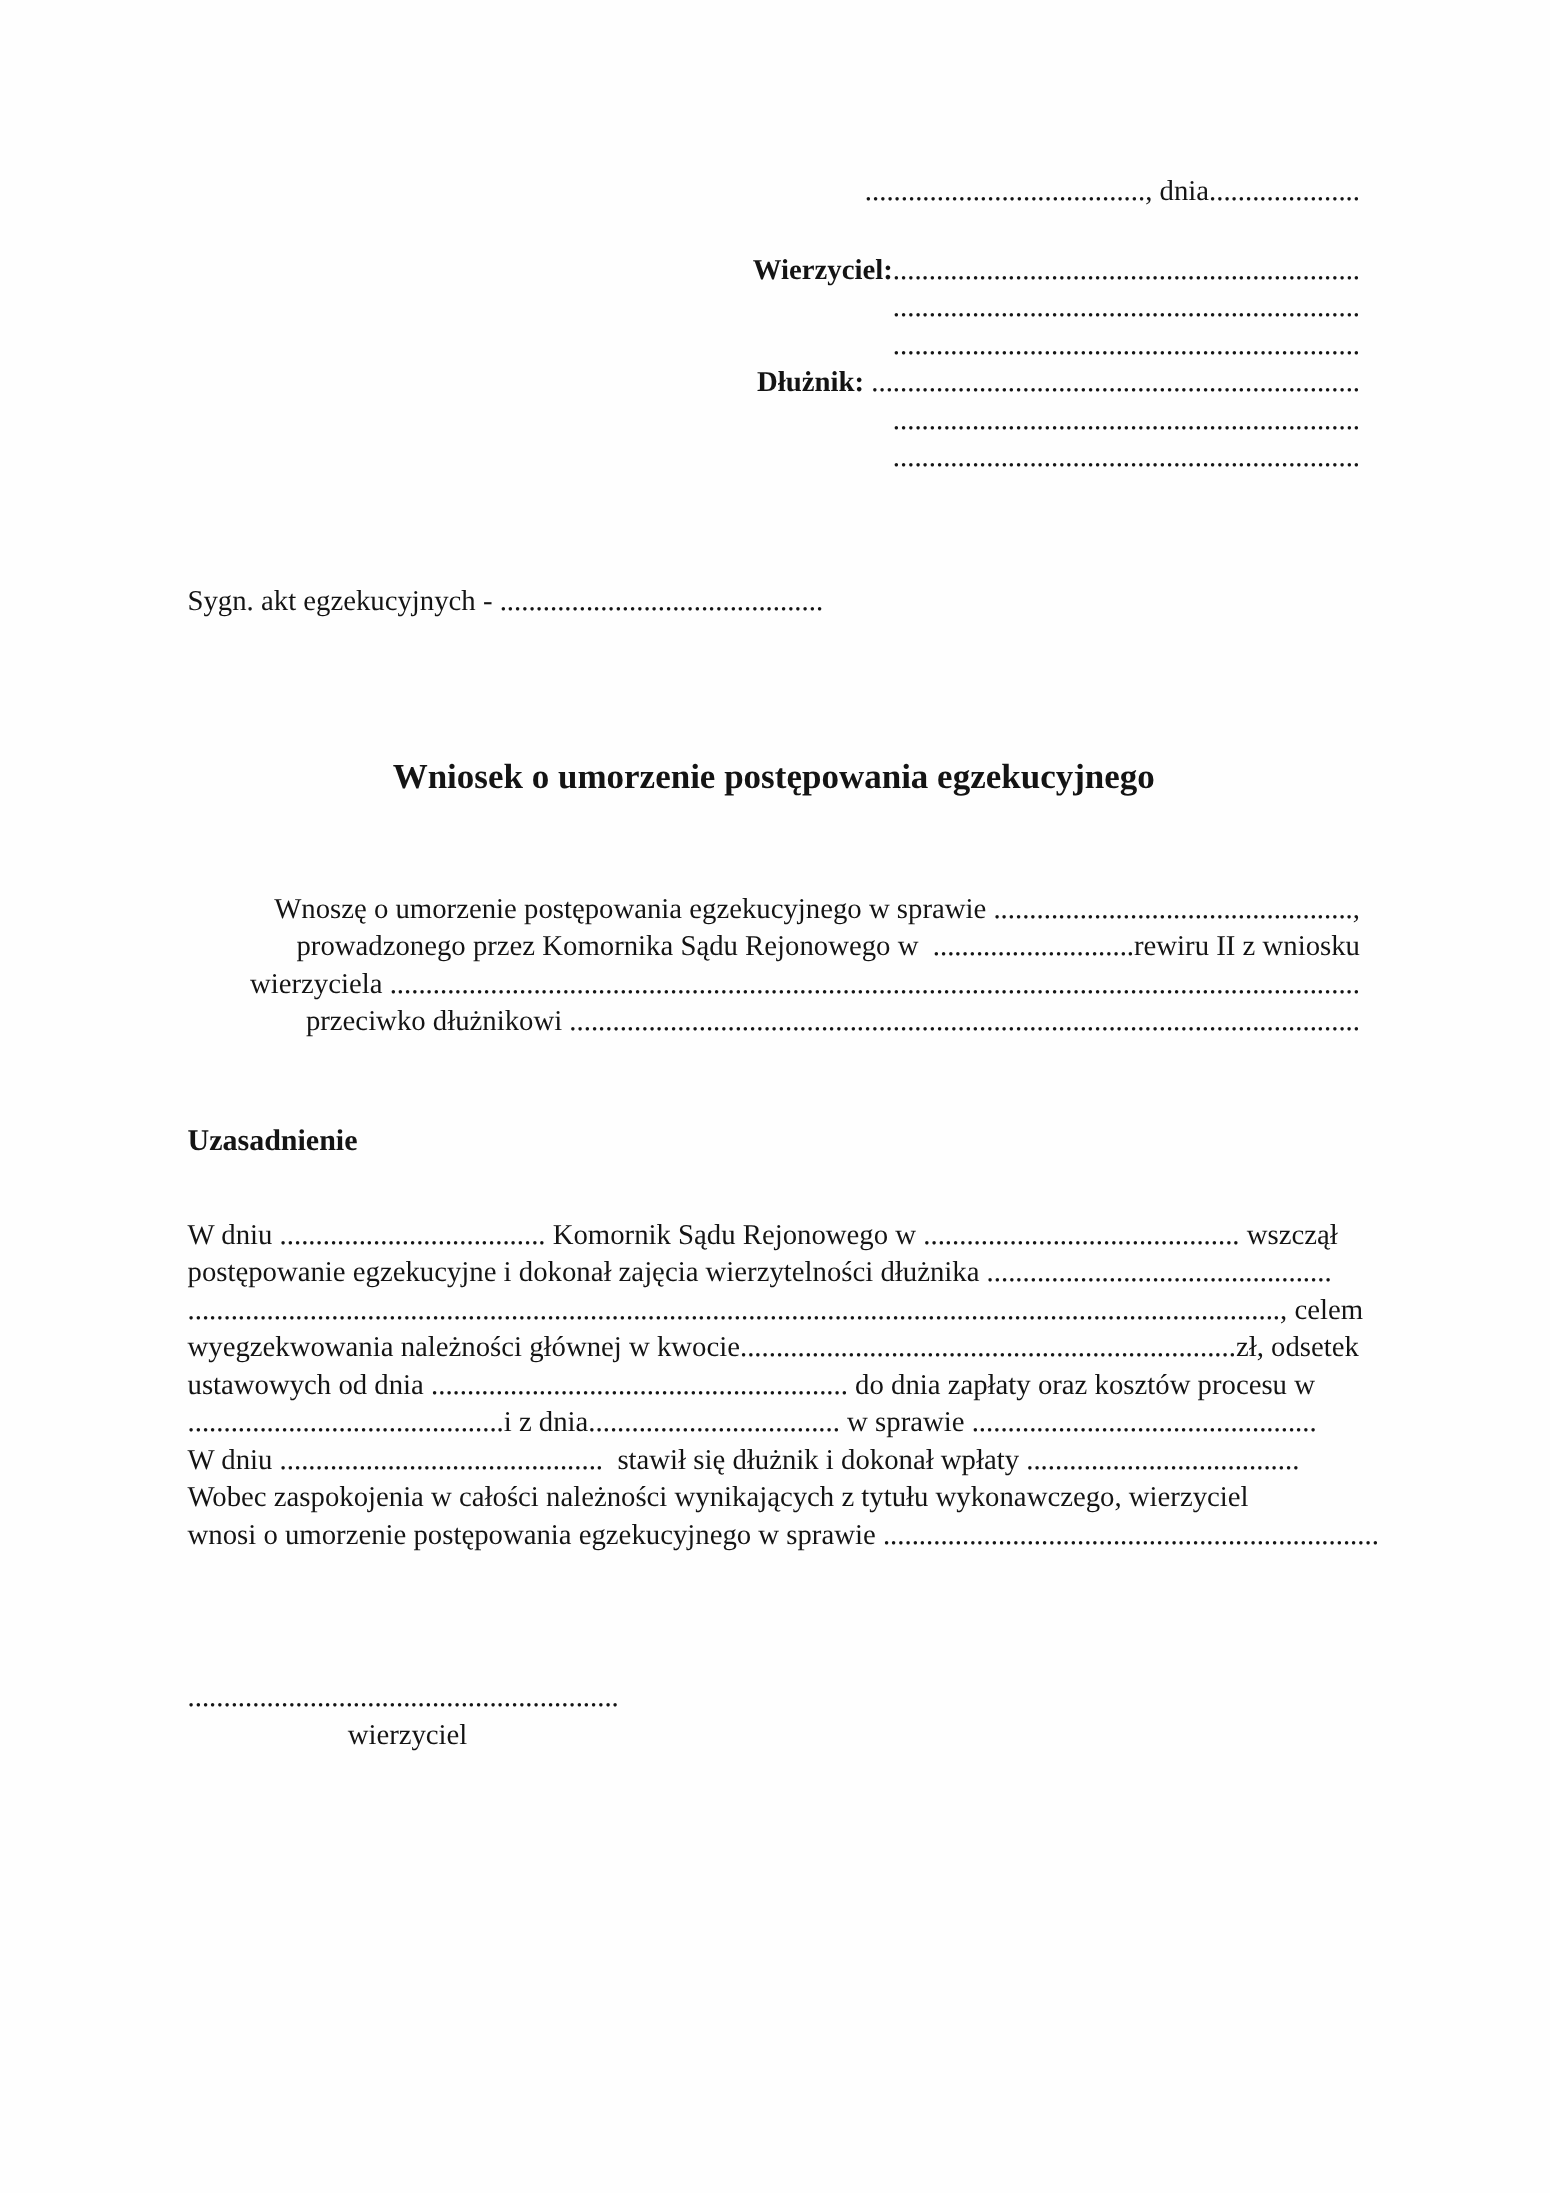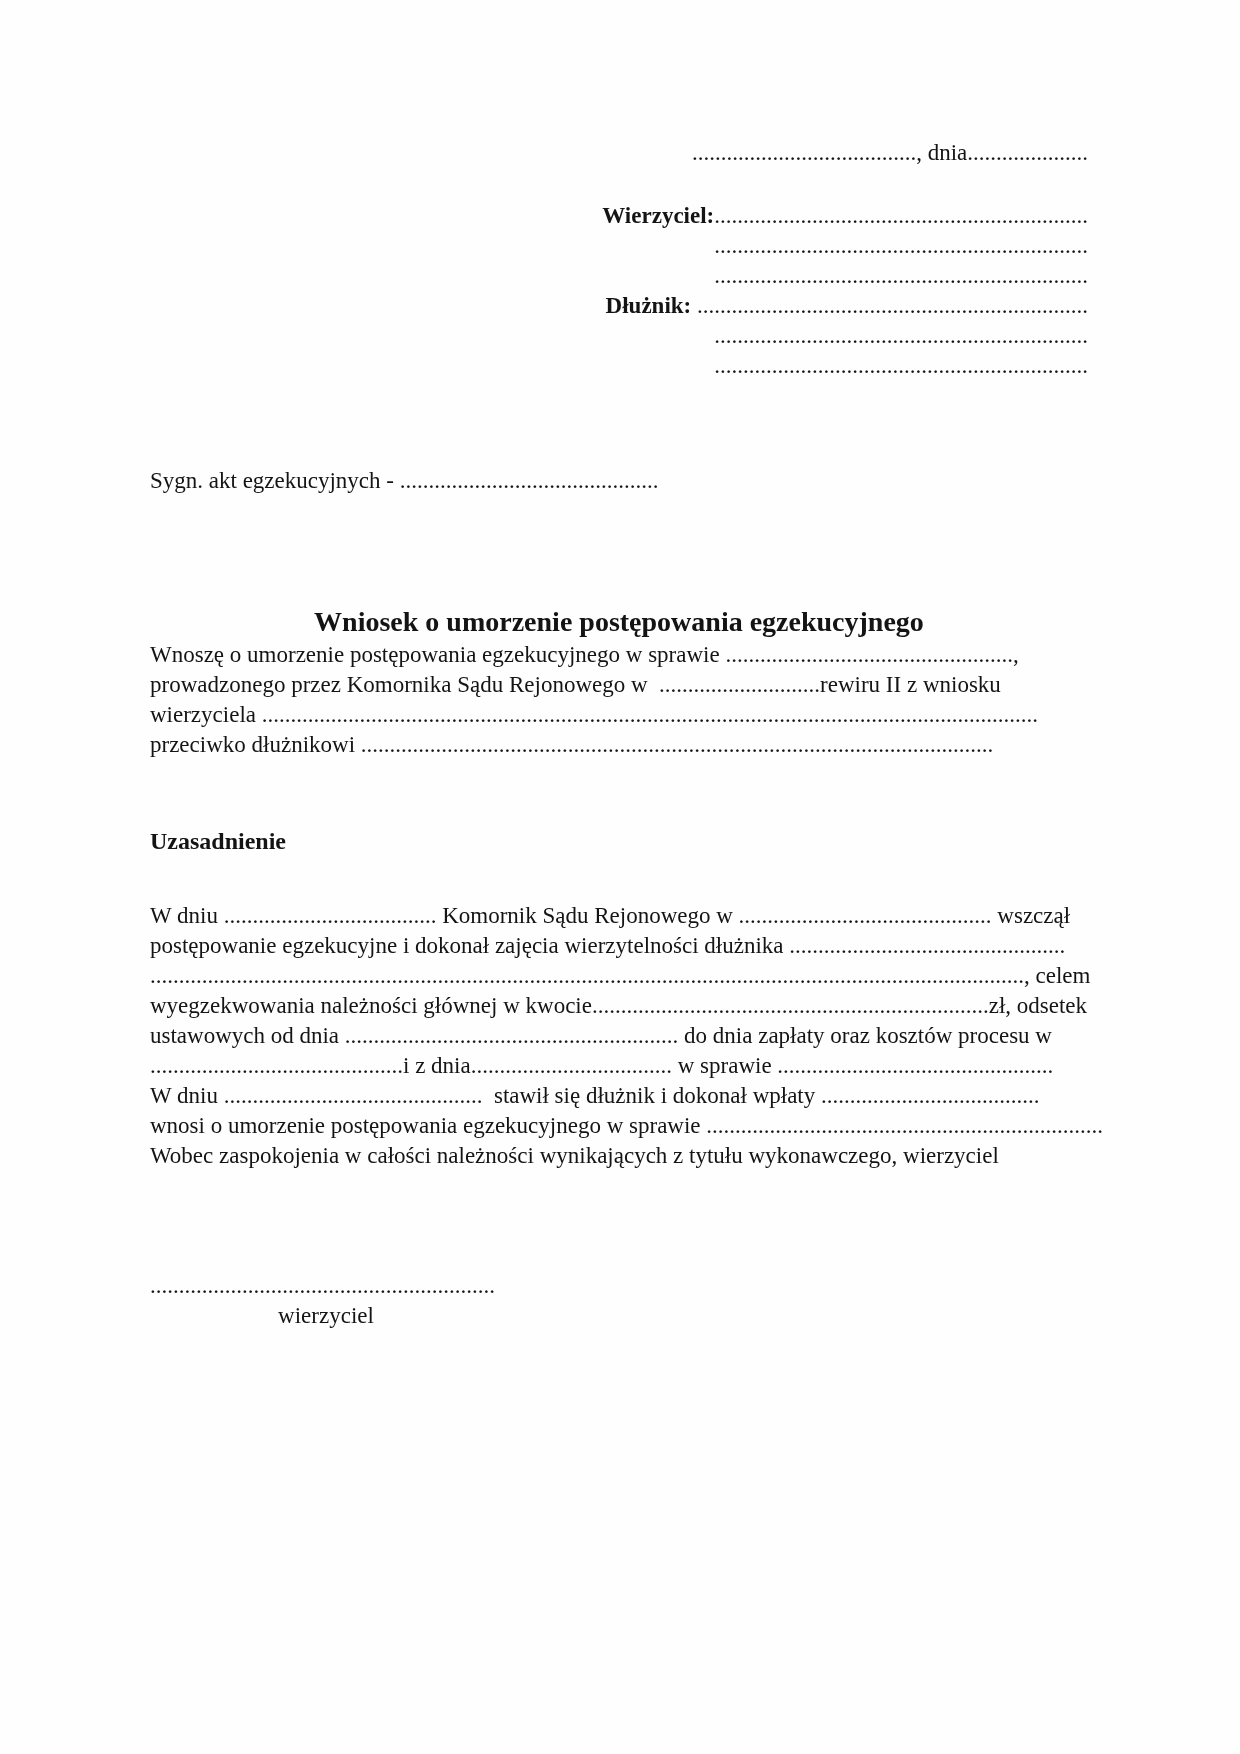--- a/index.html
+++ b/index.html
@@ -23,23 +23,24 @@
   .date-line { margin-bottom: 33px; }
   .addressee-line { margin-bottom: 52px; }
   .parties { margin-bottom: 85px; }
   .case-ref { margin-bottom: 108px; }
   .doc-title {
     font-weight: bold;
     font-size: 28px;
     line-height: 36px;
     text-align: center;
     white-space: pre;
+    margin-bottom: 72px;
   }
   .para { margin: 0; }
-  .request-para { margin-bottom: 66px; }
+  .request-para { margin-bottom: 66px; text-align: right; }
   .just-heading {
     font-weight: bold;
     font-size: 24px;
     text-align: left;
     white-space: pre;
     margin-bottom: 45px;
   }
   .just-para { margin-bottom: 100px; }
   .signature { width: 352px; }
   .signature .sig-label-line { text-align: center; white-space: pre; }
@@ -75,22 +76,22 @@
   <div class="just-heading">Uzasadnienie</div>
 
   <div class="para just-para">
     <div class="pline">W dniu ..................................... Komornik Sądu Rejonowego w ............................................ wszczął</div>
     <div class="pline">postępowanie egzekucyjne i dokonał zajęcia wierzytelności dłużnika ................................................</div>
     <div class="pline">........................................................................................................................................................, celem</div>
     <div class="pline">wyegzekwowania należności głównej w kwocie.....................................................................zł, odsetek</div>
     <div class="pline">ustawowych od dnia .......................................................... do dnia zapłaty oraz kosztów procesu w</div>
     <div class="pline">............................................i z dnia................................... w sprawie ................................................</div>
     <div class="pline">W dniu .............................................  stawił się dłużnik i dokonał wpłaty ......................................</div>
+    <div class="pline">Wobec zaspokojenia w całości należności wynikających z tytułu wykonawczego, wierzyciel</div>
     <div class="pline">wnosi o umorzenie postępowania egzekucyjnego w sprawie .....................................................................</div>
-    <div class="pline">Wobec zaspokojenia w całości należności wynikających z tytułu wykonawczego, wierzyciel</div>
   </div>
 
   <div class="signature">
     <div class="pline">............................................................</div>
     <div class="sig-label-line">wierzyciel</div>
   </div>
 
 </div>
 
 </body></html>

